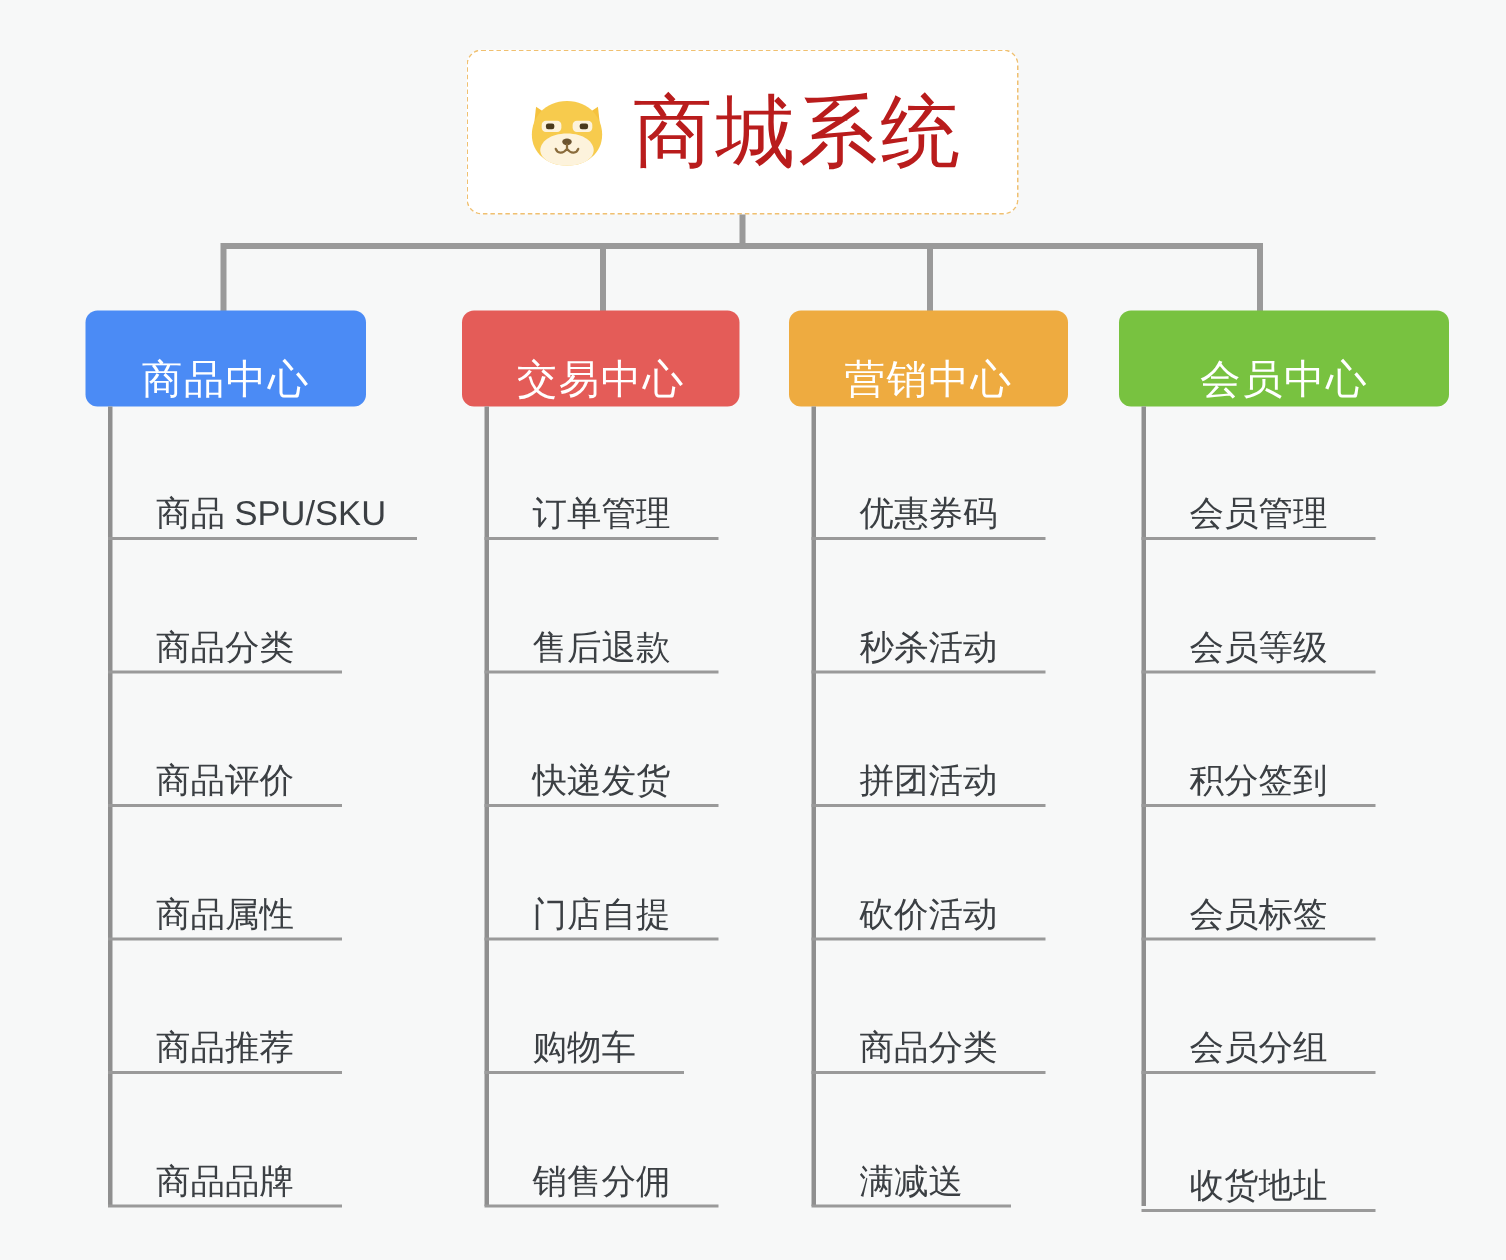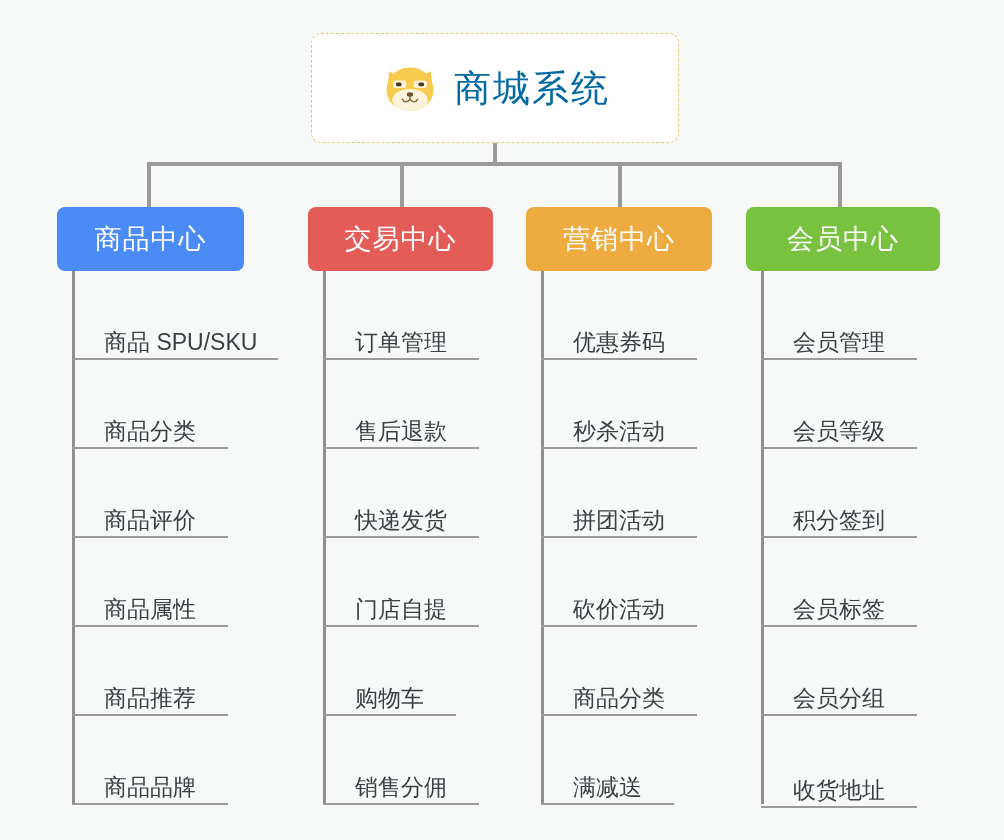--- a/index.html
+++ b/index.html
@@ -22,38 +22,38 @@
     border-radius:10px;
     box-sizing:border-box;
     display:flex;align-items:center;justify-content:center;
     gap:14px;
   }
   .root-emoji{
     width:60px;height:60px;
     position:relative;flex:0 0 auto;
   }
   .root-title{
-    font-size:37px;
-    color:#0369a1;
+    font-size:53px;
+    color:#b91c1c;
     letter-spacing:2px;
     line-height:1;
     white-space:nowrap;
   }
 
   
   .line{position:absolute;background:#9a9a9a;}
   .v{width:4px;}
   .h{height:4px;}
 
   
   .cat-box{
     position:absolute;
     height:64px;
     border-radius:8px;
-    display:flex;align-items:center;justify-content:center;
+    display:flex;align-items:flex-end;justify-content:center;
     color:#ffffff;
     font-size:27px;
     letter-spacing:1px;
     white-space:nowrap;
     box-sizing:border-box;
   }
 
   
   .branch{position:absolute;}
   .trunk{
@@ -123,21 +123,21 @@
 
   <div class="cat-box" style="left:57px;top:207px;width:187px;background:#4b8bf5;">
     <span>商品中心</span>
   </div>
   <div class="cat-box" style="left:308px;top:207px;width:185px;background:#e45c58;">
     <span>交易中心</span>
   </div>
   <div class="cat-box" style="left:526px;top:207px;width:186px;background:#eeab40;">
     <span>营销中心</span>
   </div>
-  <div class="cat-box" style="left:746px;top:207px;width:194px;background:#78c240;">
+  <div class="cat-box" style="left:746px;top:207px;width:220px;background:#78c240;">
     <span>会员中心</span>
   </div>
 
   <div class="branch" style="left:72px;top:271px;">
     <div class="trunk" style="height:533px;"></div>
     <div class="leaf" style="top:21px;width:206px;">
       <span class="leaf-label">商品 SPU/SKU</span>
       <span class="leaf-rule" style="width:206px;"></span>
     </div>
     <div class="leaf" style="top:110px;width:156px;">

